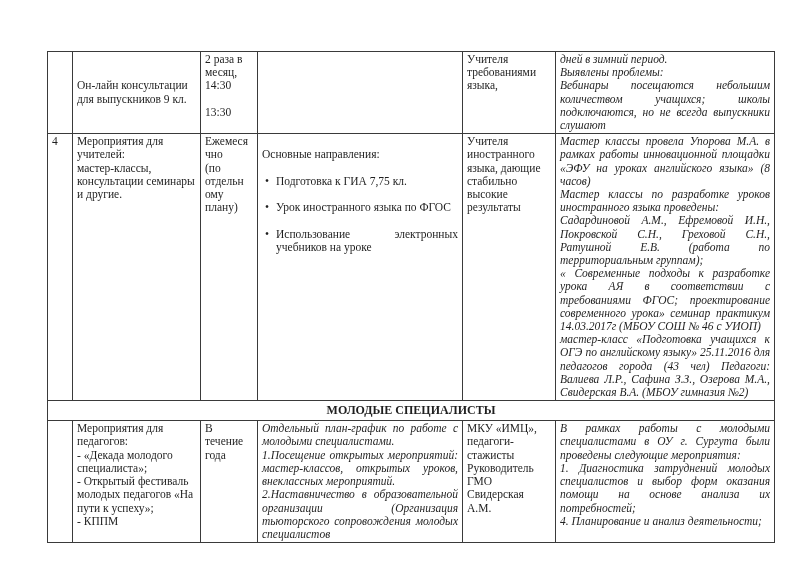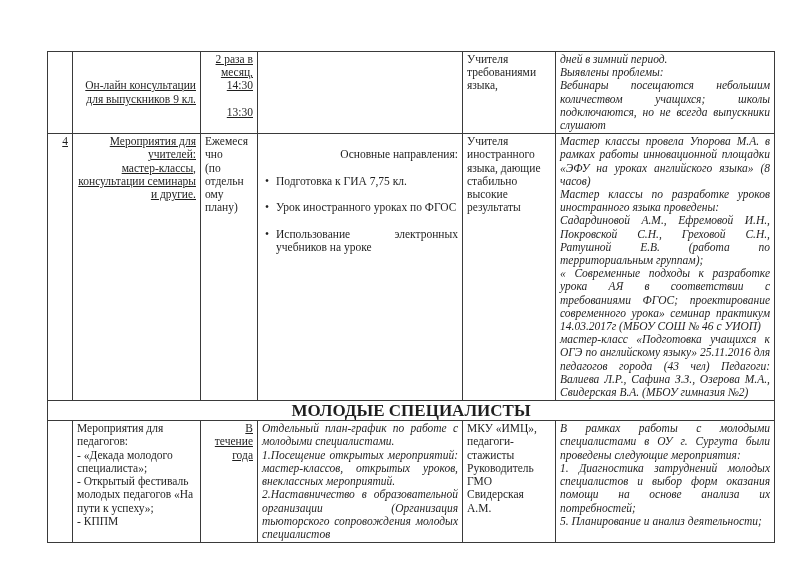--- a/index.html
+++ b/index.html
@@ -32,32 +32,32 @@
     padding: 1px 4px;
     font-size: 11.5px;
     line-height: 13.2px;
     white-space: pre-line;
     overflow: hidden;
   }
   tr.r1 { height: 80px; }
   tr.r2 { height: 263px; }
   tr.r3 { height: 20px; }
   tr.r4 { height: 109px; }
-  td.center { text-align: right; text-decoration: underline; }
+  td.center { text-align: left; }
   td.vmid   { vertical-align: middle; }
   td.justify, .justify { text-align: justify; font-style: italic; }
   td.section-header {
     text-align: center;
     font-weight: bold;
-    font-size: 17px;
+    font-size: 12px;
     vertical-align: middle;
     white-space: normal;
     padding: 0 4px;
   }
-  .dir-title { text-align: right; margin-left: 11px; }
+  .dir-title { text-align: left; }
   .bullet {
     position: relative;
     padding-left: 14px;
     text-align: justify;
   }
   .bullet::before {
     content: "\2022";
     position: absolute;
     left: 3px;
     top: 0;
@@ -98,21 +98,21 @@
 мастер-классы, консультации семинары и другие.</td>
       <td>Ежемеся
 чно
 (по
 отдельн
 ому
 плану)</td>
       <td>
         <div class="dir-title">Основные направления:</div>
         <div class="bullet">Подготовка к ГИА 7,75 кл.</div>
-        <div class="bullet">Урок иностранного уроках по ФГОС</div>
+        <div class="bullet">Урок иностранного языка по ФГОС</div>
         <div class="bullet">Использование электронных учебников на уроке</div>
       </td>
       <td>Учителя иностранного языка, дающие стабильно высокие результаты</td>
       <td class="justify">Мастер классы провела Упорова М.А. в рамках работы инновационной площадки «ЭФУ на уроках английского языка» (8 часов)
 Мастер классы по разработке уроков иностранного языка проведены:
 Садардиновой А.М., Ефремовой И.Н., Покровской С.Н., Греховой С.Н., Ратушной Е.В. (работа по территориальным группам);
 « Современные подходы к разработке урока АЯ в соответствии с требованиями ФГОС; проектирование современного урока» семинар практикум 14.03.2017г (МБОУ СОШ № 46 с УИОП)
 мастер-класс «Подготовка учащихся к ОГЭ по английскому языку» 25.11.2016 для педагогов города (43 чел) Педагоги: Валиева Л.Р., Сафина З.З., Озерова М.А., Свидерская В.А. (МБОУ гимназия №2)</td>
     </tr>
 
@@ -129,17 +129,17 @@
       <td class="center">В
 течение
 года</td>
       <td class="justify">Отдельный план-график по работе с молодыми специалистами.
 1.Посещение открытых мероприятий: мастер-классов, открытых уроков, внеклассных мероприятий.
 2.Наставничество в образовательной организации (Организация тьюторского сопровождения молодых специалистов</td>
       <td>МКУ «ИМЦ», педагоги-стажисты
 Руководитель ГМО Свидерская А.М.</td>
       <td class="justify">В рамках работы с молодыми специалистами в ОУ г. Сургута были проведены следующие мероприятия:
 1. Диагностика затруднений молодых специалистов и выбор форм оказания помощи на основе анализа их потребностей;
-5. Планирование и анализ деятельности;</td>
+4. Планирование и анализ деятельности;</td>
     </tr>
   </tbody>
     </table>
 </div>
 
 </body></html>

